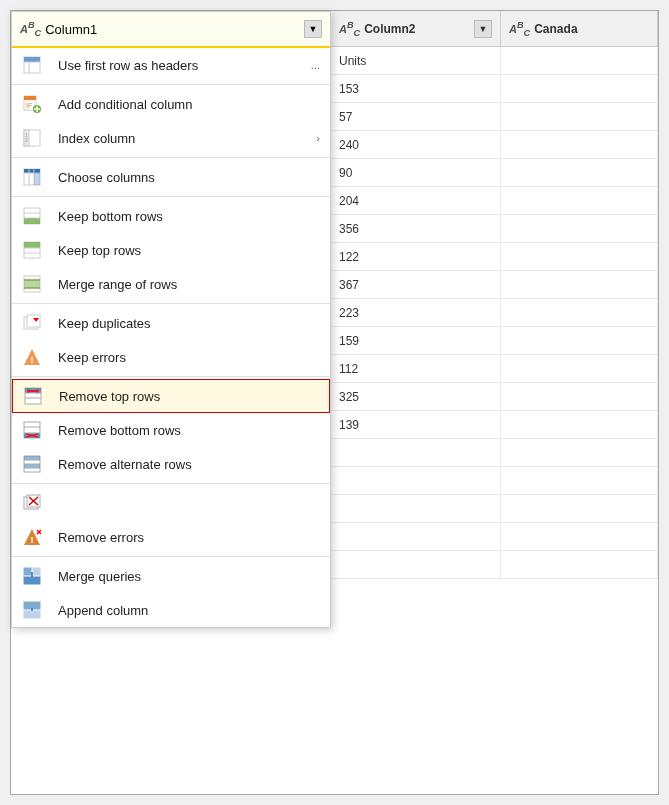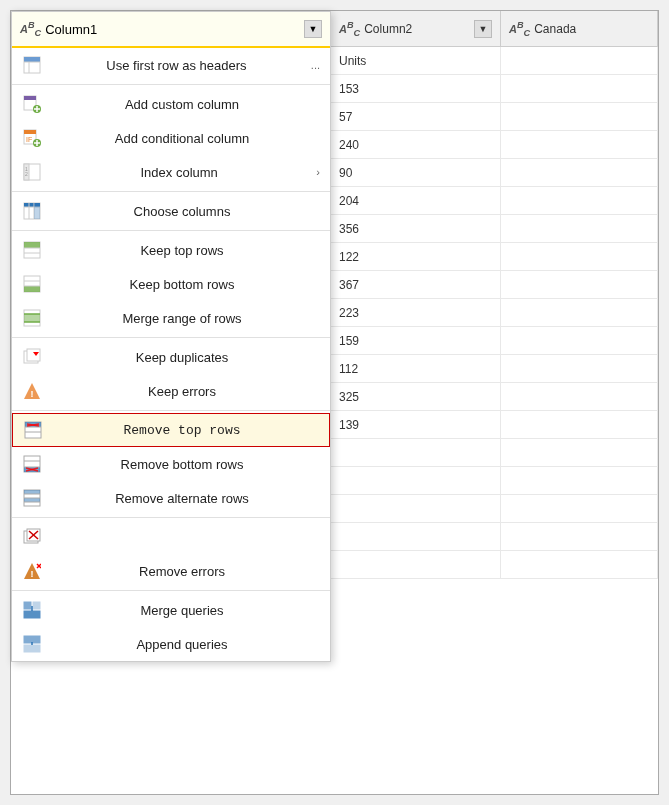--- a/index.html
+++ b/index.html
@@ -75,21 +75,21 @@
     }
 
     .col-header-icon {
       font-size: 11px;
       color: #555;
       font-weight: bold;
       font-style: italic;
     }
 
     .col-header-label {
-      font-weight: 400;
+      font-weight: 700;
       flex: 1;
     }
 
     .col-header-dropdown {
       width: 18px;
       height: 18px;
       background: #e0e0e0;
       border: 1px solid #bbb;
       display: flex;
       align-items: center;
@@ -170,31 +170,30 @@
       justify-content: center;
       font-size: 9px;
     }
 
     .menu-item {
       display: flex;
       align-items: center;
       padding: 6px 10px;
       height: 34px;
       cursor: pointer;
-      gap: 2px;
+      gap: 16px;
       border: none;
       background: transparent;
       width: 100%;
-      text-align: center;
+      text-align: left;
     }
 
     .menu-item.active {
       background: #fef9e0;
       border: 1.5px solid #cc0000;
-      font-family: Liberation Mono, monospace;
     }
 
     .menu-item-icon {
       width: 20px;
       height: 20px;
       flex-shrink: 0;
       display: flex;
       align-items: center;
       justify-content: center;
       font-size: 14px;
@@ -366,32 +365,20 @@
     </svg>
           </div>
           <span class="menu-item-label">Use first row as headers</span>
           <span style="color: rgb(102, 102, 102); font-size: 11px;">...</span>
         </div>
         <div class="menu-separator"></div>
         <div class="menu-item">
           <div class="menu-item-icon">
             <svg class="svg-icon" viewBox="0 0 18 18" fill="none" xmlns="http://www.w3.org/2000/svg">
       <rect x="1" y="1" width="12" height="14" fill="#fff" stroke="#ccc" stroke-width="1"></rect>
-      <rect x="1" y="1" width="12" height="4" fill="#7B5EA7"></rect>
-      <circle cx="14" cy="14" r="4" fill="#70AD47"></circle>
-      <line x1="14" y1="11" x2="14" y2="17" stroke="white" stroke-width="1.5"></line>
-      <line x1="11" y1="14" x2="17" y2="14" stroke="white" stroke-width="1.5"></line>
-    </svg>
-          </div>
-          <span class="menu-item-label">Add custom column</span>
-        </div>
-        <div class="menu-item">
-          <div class="menu-item-icon">
-            <svg class="svg-icon" viewBox="0 0 18 18" fill="none" xmlns="http://www.w3.org/2000/svg">
-      <rect x="1" y="1" width="12" height="14" fill="#fff" stroke="#ccc" stroke-width="1"></rect>
       <rect x="1" y="1" width="12" height="4" fill="#E8802A"></rect>
       <text x="3" y="13" font-size="7" fill="#E8802A">IF</text>
       <circle cx="14" cy="14" r="4" fill="#70AD47"></circle>
       <line x1="14" y1="11" x2="14" y2="17" stroke="white" stroke-width="1.5"></line>
       <line x1="11" y1="14" x2="17" y2="14" stroke="white" stroke-width="1.5"></line>
     </svg>
           </div>
           <span class="menu-item-label">Add conditional column</span>
         </div>
         <div class="menu-item">
@@ -418,37 +405,37 @@
       <rect x="11" y="1" width="6" height="16" fill="#2E75B6" opacity="0.3"></rect>
     </svg>
           </div>
           <span class="menu-item-label">Choose columns</span>
         </div>
         <div class="menu-separator"></div>
         <div class="menu-item">
           <div class="menu-item-icon">
             <svg class="svg-icon" viewBox="0 0 18 18" fill="none" xmlns="http://www.w3.org/2000/svg">
       <rect x="1" y="1" width="16" height="16" fill="#fff" stroke="#ccc" stroke-width="1"></rect>
+      <rect x="1" y="11" width="16" height="6" fill="#70AD47" opacity="0.8"></rect>
+      <line x1="1" y1="6" x2="17" y2="6" stroke="#ccc" stroke-width="1"></line>
+      <line x1="1" y1="11" x2="17" y2="11" stroke="#ccc" stroke-width="1"></line>
+    </svg>
+          </div>
+          <span class="menu-item-label">Keep bottom rows</span>
+        </div>
+        <div class="menu-item">
+          <div class="menu-item-icon">
+            <svg class="svg-icon" viewBox="0 0 18 18" fill="none" xmlns="http://www.w3.org/2000/svg">
+      <rect x="1" y="1" width="16" height="16" fill="#fff" stroke="#ccc" stroke-width="1"></rect>
       <rect x="1" y="1" width="16" height="6" fill="#70AD47" opacity="0.8"></rect>
       <line x1="1" y1="7" x2="17" y2="7" stroke="#ccc" stroke-width="1"></line>
       <line x1="1" y1="12" x2="17" y2="12" stroke="#ccc" stroke-width="1"></line>
     </svg>
           </div>
           <span class="menu-item-label">Keep top rows</span>
-        </div>
-        <div class="menu-item">
-          <div class="menu-item-icon">
-            <svg class="svg-icon" viewBox="0 0 18 18" fill="none" xmlns="http://www.w3.org/2000/svg">
-      <rect x="1" y="1" width="16" height="16" fill="#fff" stroke="#ccc" stroke-width="1"></rect>
-      <rect x="1" y="11" width="16" height="6" fill="#70AD47" opacity="0.8"></rect>
-      <line x1="1" y1="6" x2="17" y2="6" stroke="#ccc" stroke-width="1"></line>
-      <line x1="1" y1="11" x2="17" y2="11" stroke="#ccc" stroke-width="1"></line>
-    </svg>
-          </div>
-          <span class="menu-item-label">Keep bottom rows</span>
         </div>
         <div class="menu-item">
           <div class="menu-item-icon">
             <svg class="svg-icon" viewBox="0 0 18 18" fill="none" xmlns="http://www.w3.org/2000/svg">
       <rect x="1" y="1" width="16" height="16" fill="#fff" stroke="#ccc" stroke-width="1"></rect>
       <rect x="1" y="5" width="16" height="8" fill="#70AD47" opacity="0.5"></rect>
       <line x1="1" y1="5" x2="17" y2="5" stroke="#70AD47" stroke-width="1.5"></line>
       <line x1="1" y1="13" x2="17" y2="13" stroke="#70AD47" stroke-width="1.5"></line>
     </svg>
           </div>
@@ -549,17 +536,17 @@
           <span class="menu-item-label">Merge queries</span>
         </div>
         <div class="menu-item">
           <div class="menu-item-icon">
             <svg class="svg-icon" viewBox="0 0 18 18" fill="none" xmlns="http://www.w3.org/2000/svg">
       <rect x="1" y="1" width="16" height="7" fill="#2E75B6" opacity="0.6" stroke="#2E75B6" stroke-width="1"></rect>
       <rect x="1" y="10" width="16" height="7" fill="#2E75B6" opacity="0.3" stroke="#2E75B6" stroke-width="1"></rect>
       <line x1="9" y1="7" x2="9" y2="10" stroke="#2E75B6" stroke-width="1.5"></line>
     </svg>
           </div>
-          <span class="menu-item-label">Append queries</span>
+          <span class="menu-item-label">Append column</span>
         </div>
       </div>
   </div>
 </div>
 
 </body></html>

